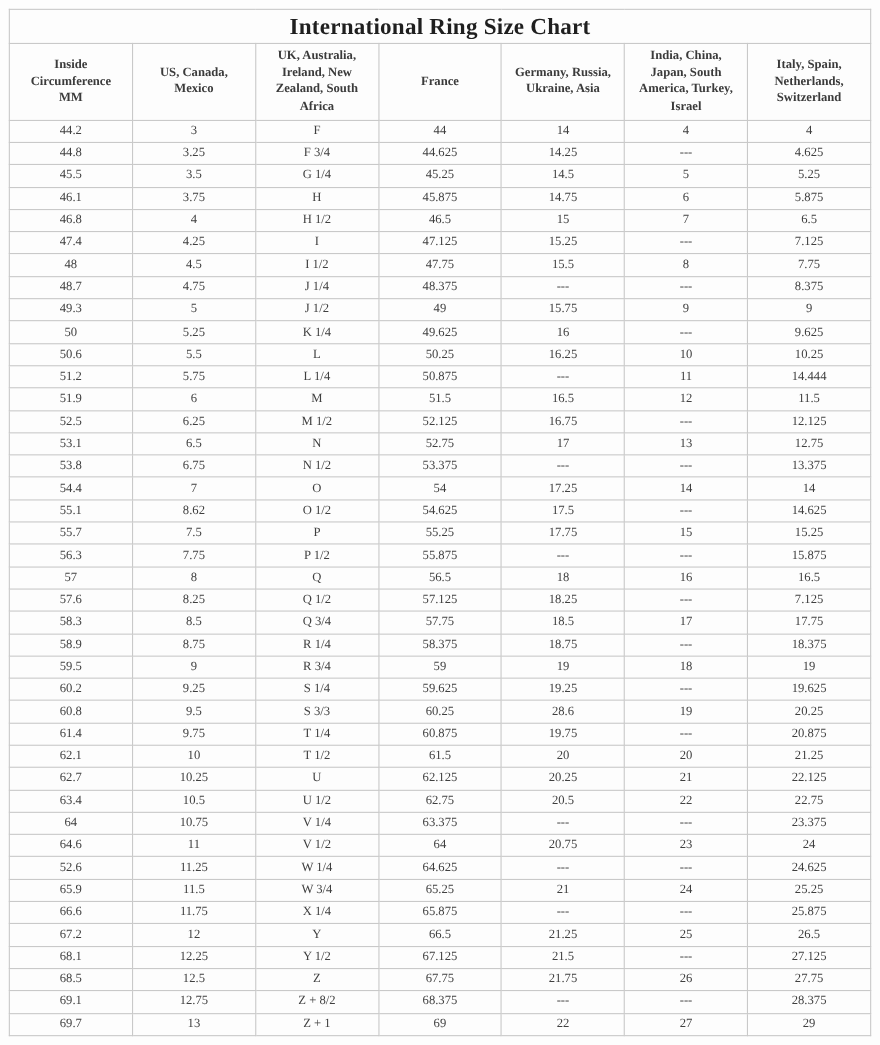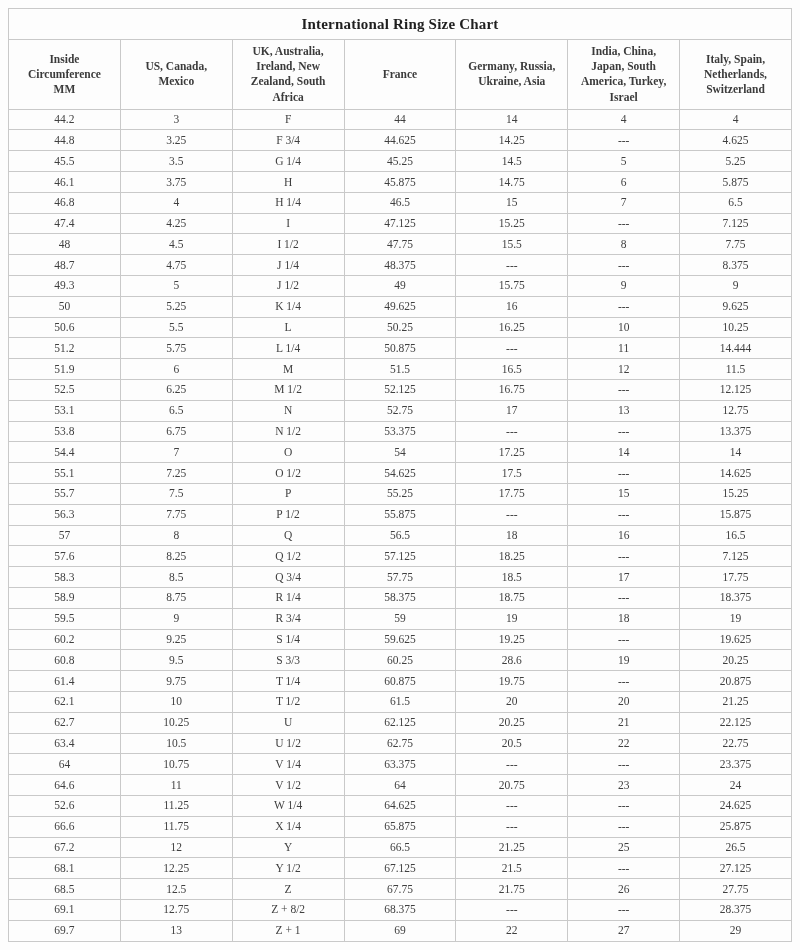--- a/index.html
+++ b/index.html
@@ -22,21 +22,21 @@
     table-layout: fixed;
   }
   table.ring-chart th,
   table.ring-chart td {
     border: 1px solid #c9c9c9;
     text-align: center;
     vertical-align: middle;
     overflow: hidden;
   }
   .title-cell {
-    font-size: 15px;
+    font-size: 21px;
     font-weight: bold;
     color: #1f1f1f;
     height: 26px;
     padding: 2px 0;
     letter-spacing: 0.2px;
   }
   thead th.col-header {
     font-size: 11.5px;
     font-weight: bold;
     color: #3b3b3b;
@@ -104,21 +104,21 @@
           <td>3.75</td>
           <td>H</td>
           <td>45.875</td>
           <td>14.75</td>
           <td>6</td>
           <td>5.875</td>
         </tr>
         <tr>
           <td>46.8</td>
           <td>4</td>
-          <td>H 1/4</td>
+          <td>H 1/2</td>
           <td>46.5</td>
           <td>15</td>
           <td>7</td>
           <td>6.5</td>
         </tr>
         <tr>
           <td>47.4</td>
           <td>4.25</td>
           <td>I</td>
           <td>47.125</td>
@@ -220,21 +220,21 @@
           <td>54.4</td>
           <td>7</td>
           <td>O</td>
           <td>54</td>
           <td>17.25</td>
           <td>14</td>
           <td>14</td>
         </tr>
         <tr>
           <td>55.1</td>
-          <td>7.25</td>
+          <td>8.62</td>
           <td>O 1/2</td>
           <td>54.625</td>
           <td>17.5</td>
           <td>---</td>
           <td>14.625</td>
         </tr>
         <tr>
           <td>55.7</td>
           <td>7.5</td>
           <td>P</td>
@@ -372,20 +372,29 @@
         <tr>
           <td>52.6</td>
           <td>11.25</td>
           <td>W 1/4</td>
           <td>64.625</td>
           <td>---</td>
           <td>---</td>
           <td>24.625</td>
         </tr>
         <tr>
+          <td>65.9</td>
+          <td>11.5</td>
+          <td>W 3/4</td>
+          <td>65.25</td>
+          <td>21</td>
+          <td>24</td>
+          <td>25.25</td>
+        </tr>
+        <tr>
           <td>66.6</td>
           <td>11.75</td>
           <td>X 1/4</td>
           <td>65.875</td>
           <td>---</td>
           <td>---</td>
           <td>25.875</td>
         </tr>
         <tr>
           <td>67.2</td>

